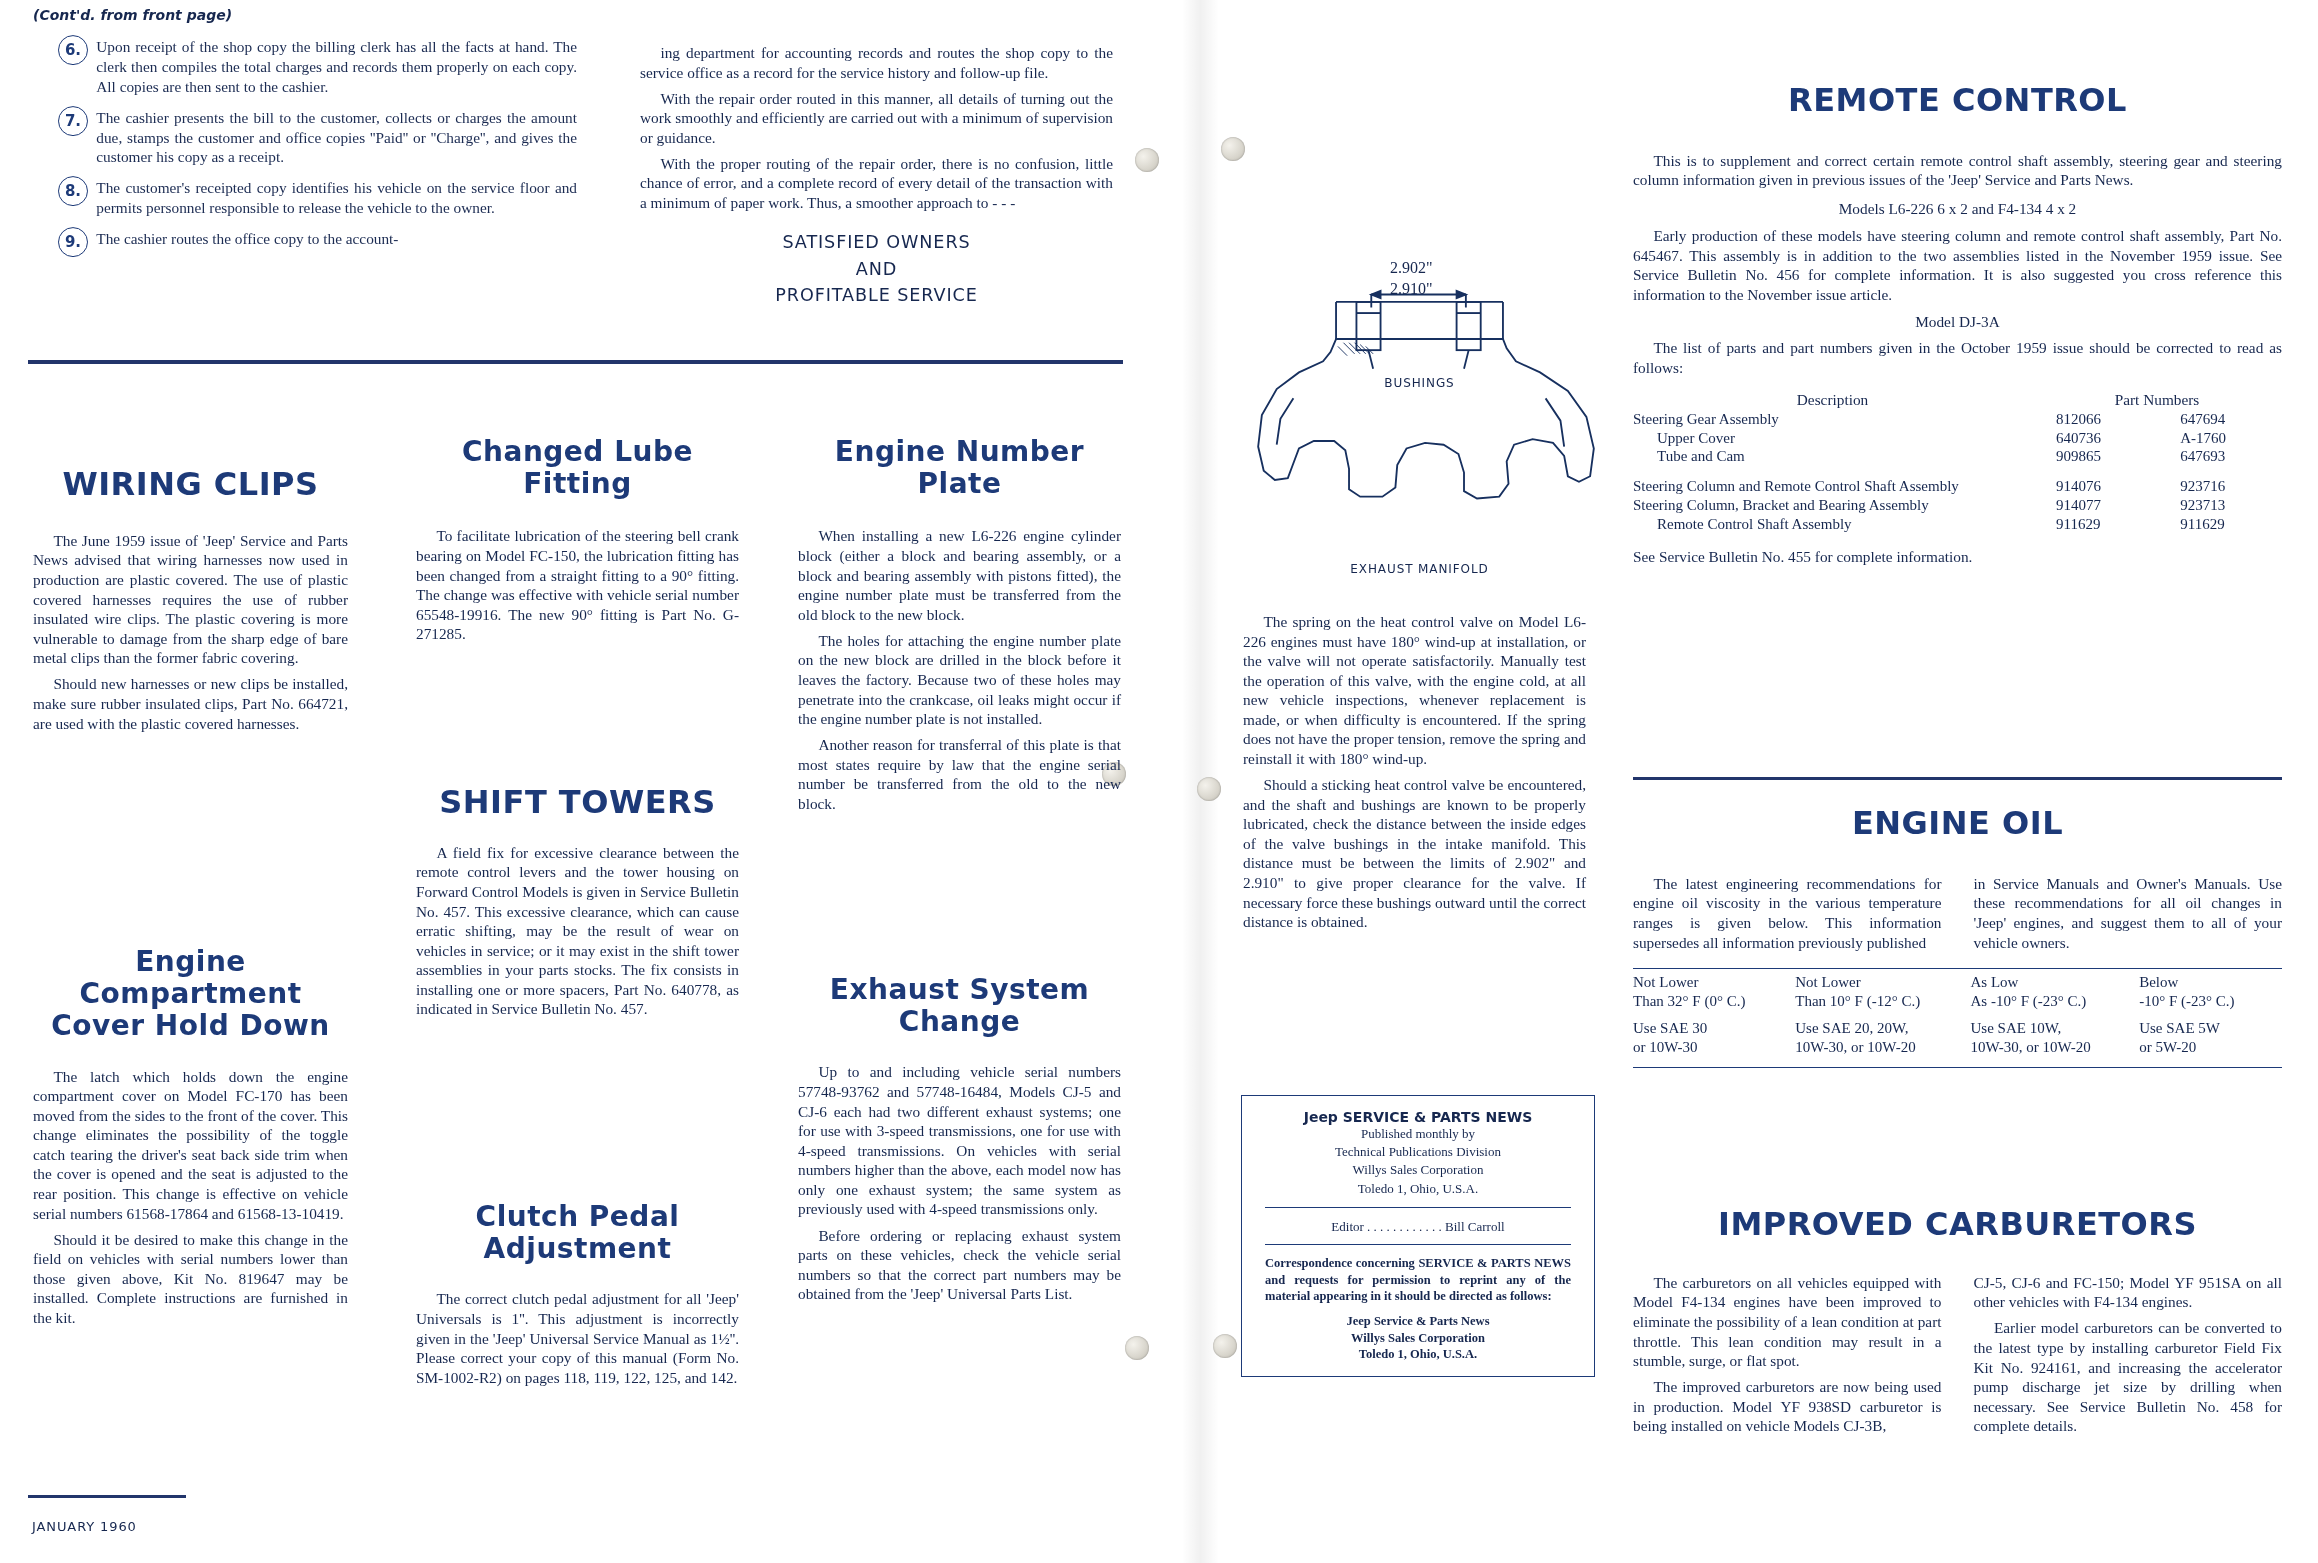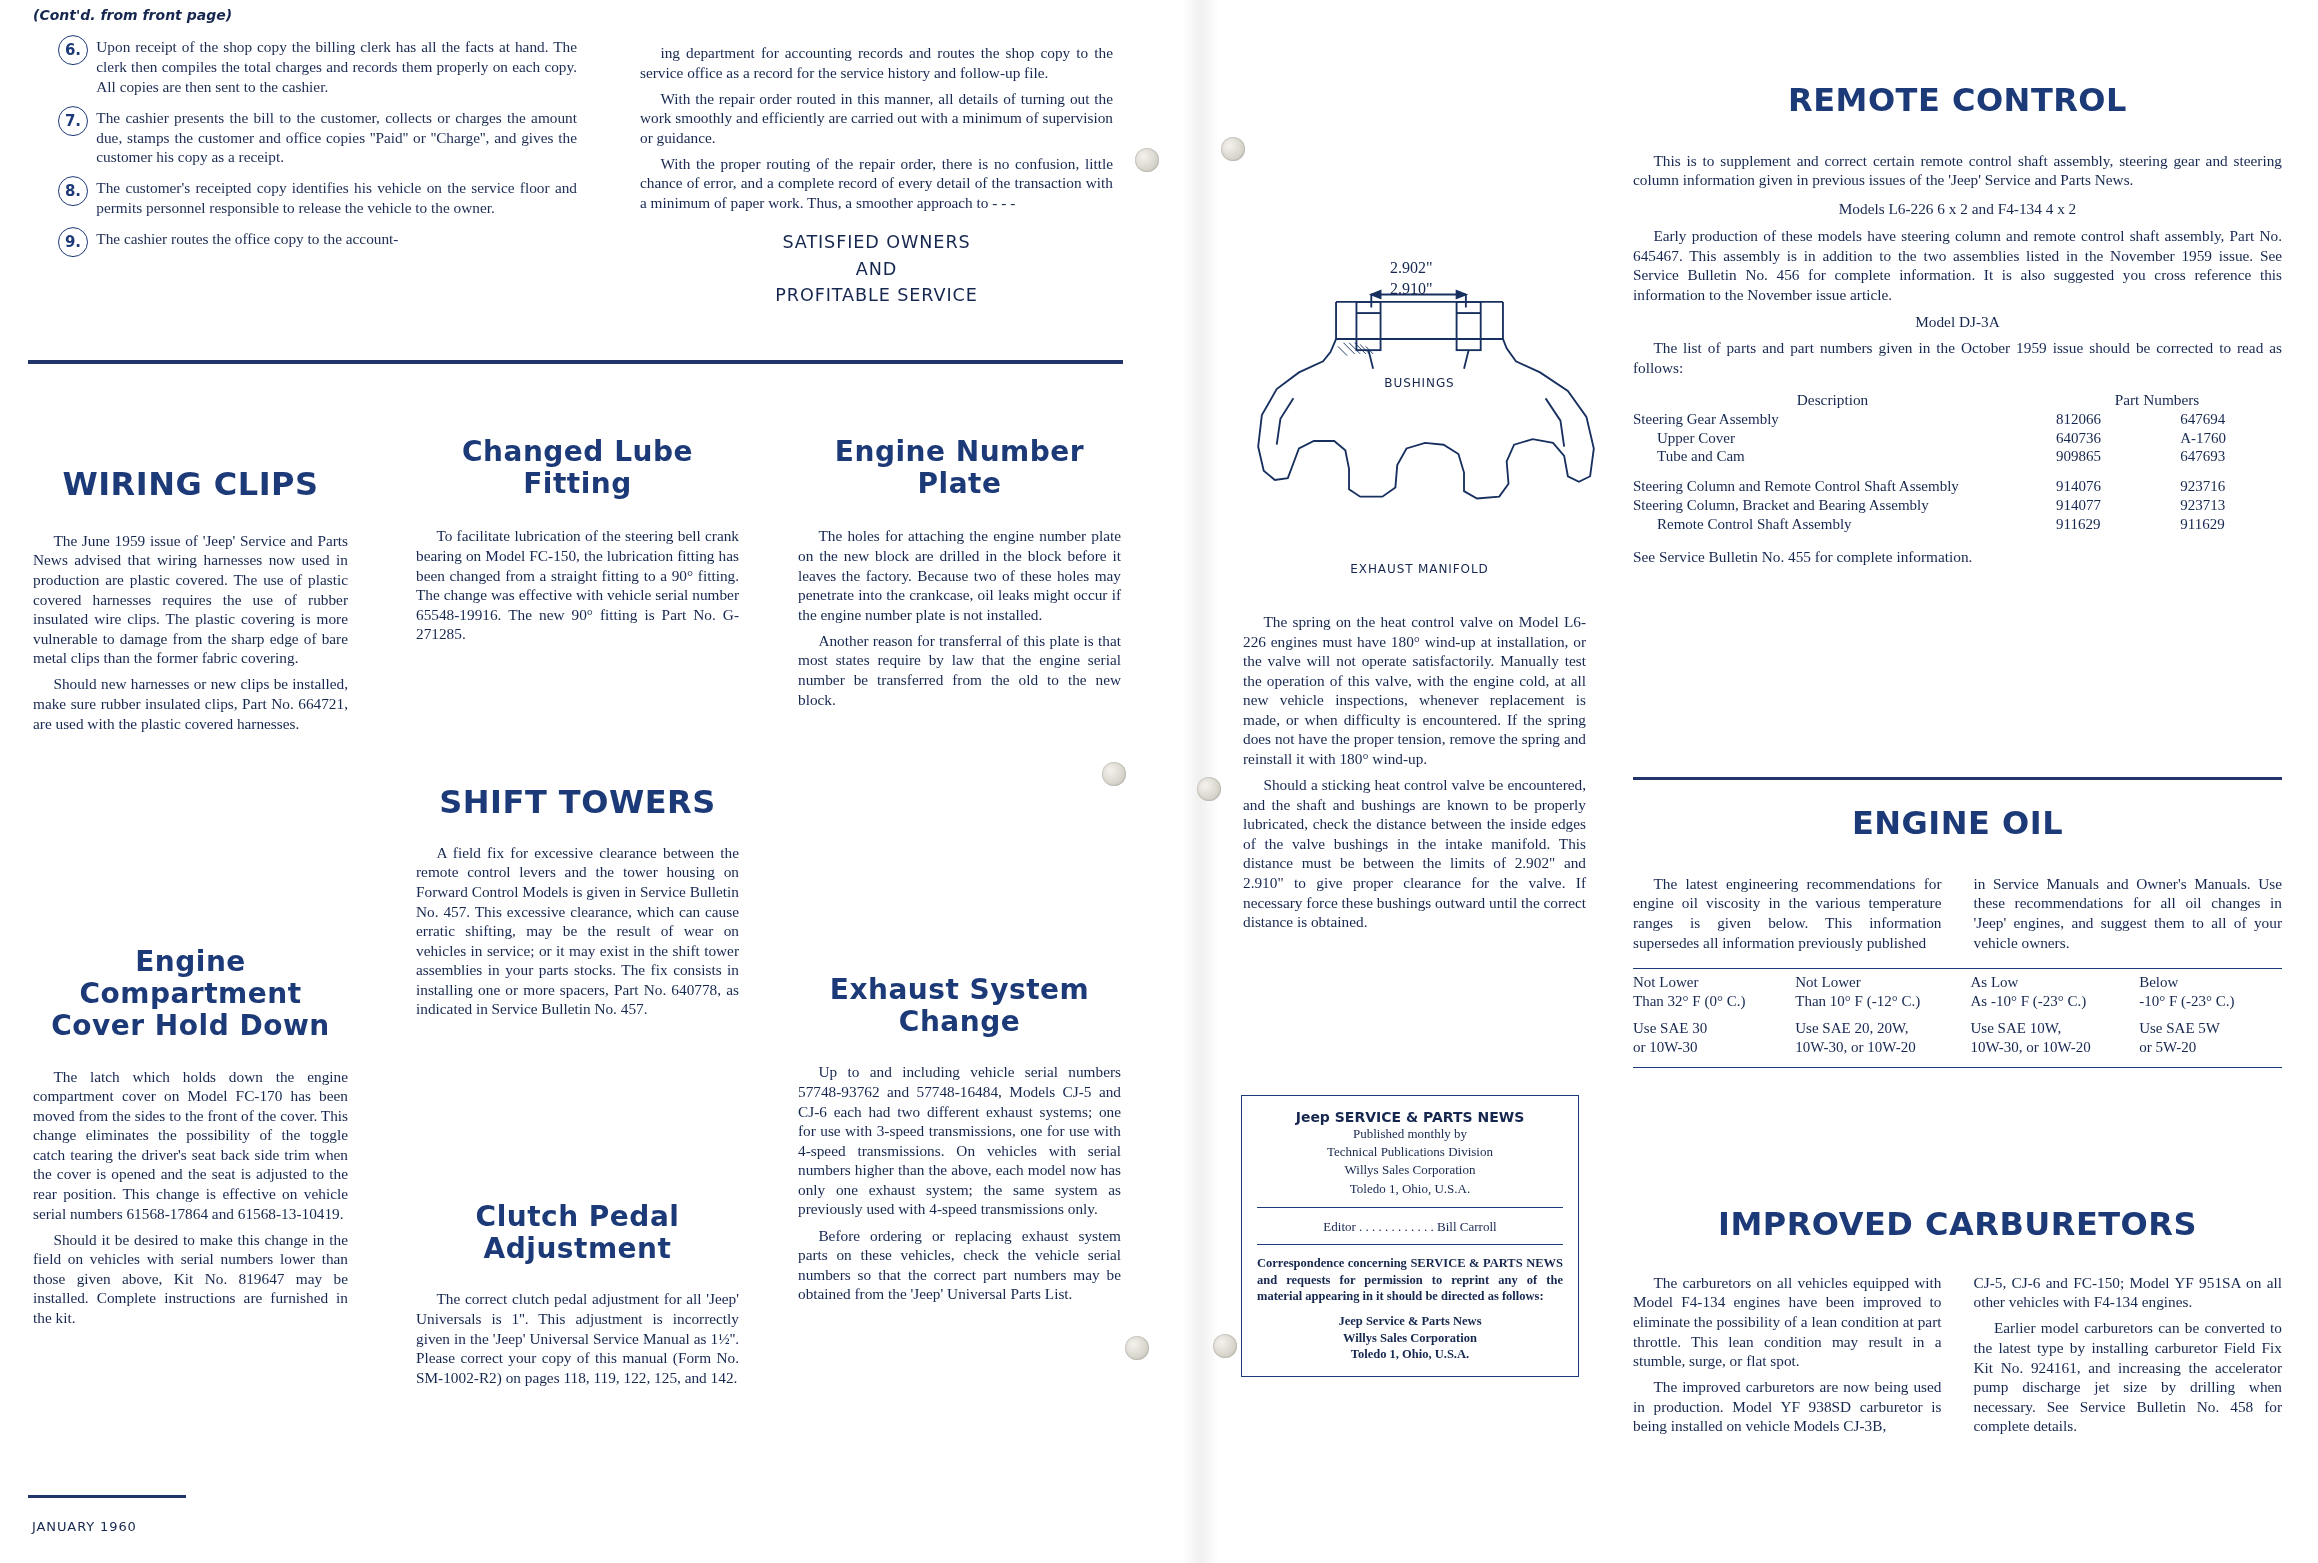--- a/index.html
+++ b/index.html
@@ -58,21 +58,21 @@
   .satisfied{
     font-family:"DejaVu Sans",sans-serif;font-size:17.6px;letter-spacing:0.9px;
     text-align:center;line-height:1.5;color:#16274f;
   }
   .jan{
     position:absolute;font-family:"DejaVu Sans",sans-serif;font-size:13px;
     letter-spacing:0.9px;color:#16274f;
   }
   
   .masthead{
-    position:absolute;border:1.9px solid #1d3a78;padding:13px 15px;
+    position:absolute;border:1.9px solid #1d3a78;padding:13px 23px;
     font-family:"Liberation Serif",serif;color:#16274f;
   }
   .masthead .m-title{
     font-family:"DejaVu Sans",sans-serif;font-weight:bold;font-size:14px;text-align:center;
   }
   .masthead .m-sub{font-size:13px;text-align:center;line-height:1.4;}
   .masthead .m-ed{font-size:13px;margin-top:11px;text-align:center;}
   .masthead hr{border:none;border-top:0.9px solid #1d3a78;margin:9.3px 0;}
   .masthead .m-para{font-size:12.5px;line-height:1.35;text-align:justify;font-weight:bold;}
   .masthead .m-addr{font-size:12.5px;line-height:1.35;text-align:center;font-weight:bold;margin-top:7.4px;}
@@ -184,20 +184,21 @@
       <p>The correct clutch pedal adjustment for all 'Jeep' Universals is 1''.  This adjustment is incorrectly given in the 'Jeep' Universal Service Manual as 1½''.  Please correct your copy of this manual (Form No. SM-1002-R2) on pages 118, 119, 122, 125, and 142.</p>
     </div>
   </div>
 
   <div class="col" style="left:798px;top:436px;width:323px;">
     <div class="hdg med">
       <div>Engine Number</div>
       <div>Plate</div>
     </div>
     <div class="body" style="margin-top:26px;">
+      <p>When installing a new L6-226 engine cylinder block (either a block and bearing assembly, or a block and bearing assembly with pistons fitted), the engine number plate must be transferred from the old block to the new block.</p>
       <p>The holes for attaching the engine number plate on the new block are drilled in the block before it leaves the factory.  Because two of these holes may penetrate into the crankcase, oil leaks might occur if the engine number plate is not installed.</p>
       <p>Another reason for transferral of this plate is that most states require by law that the engine serial number be transferred from the old to the new block.</p>
     </div>
   </div>
 
   <div class="col" style="left:798px;top:974px;width:323px;">
     <div class="hdg med">
       <div>Exhaust System</div>
       <div>Change</div>
     </div>

